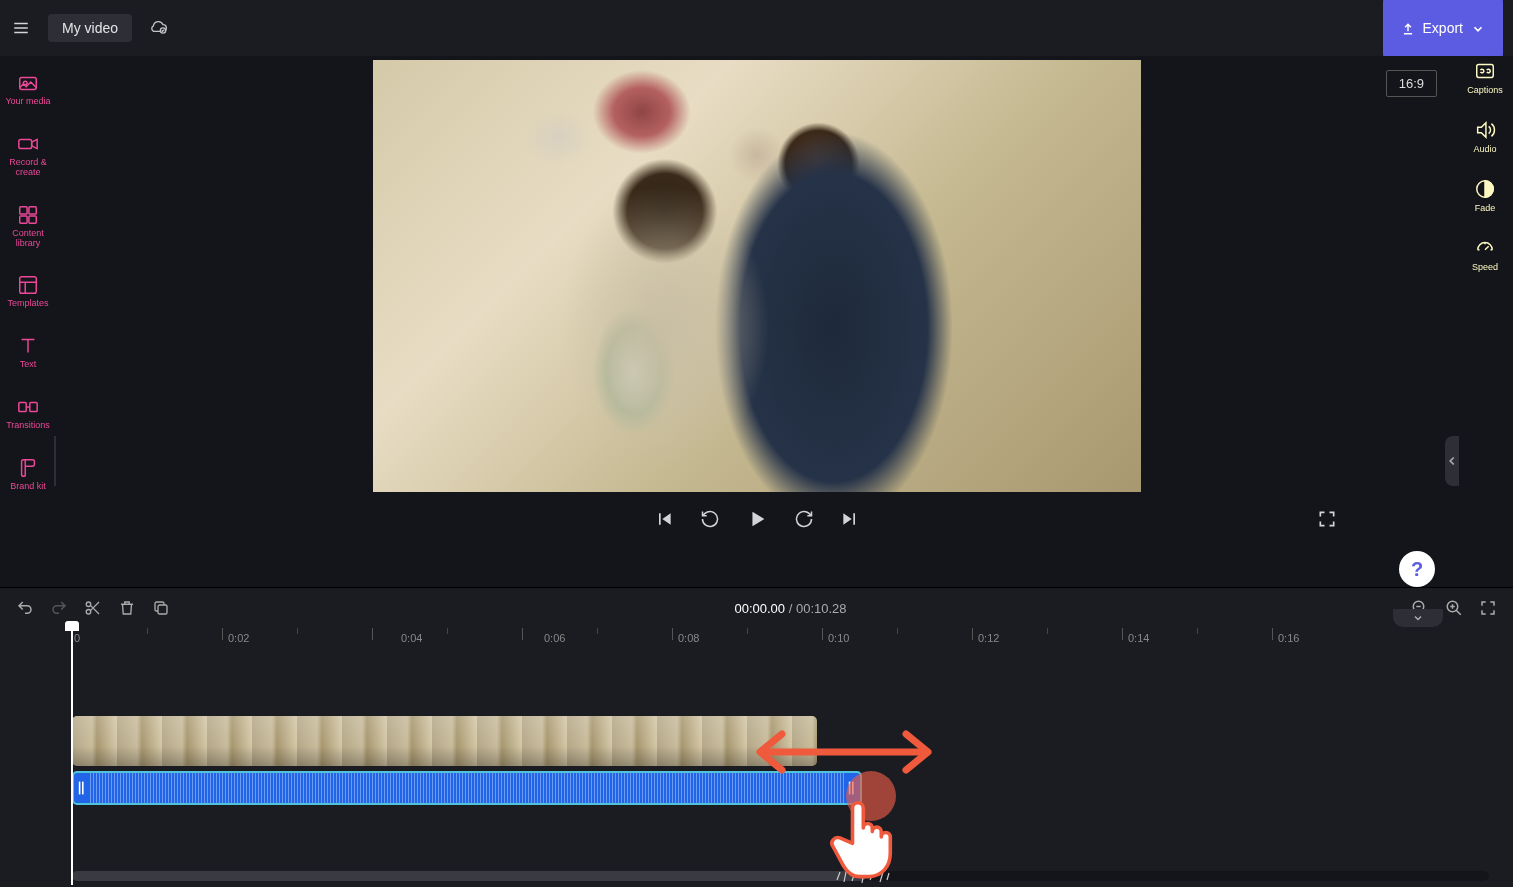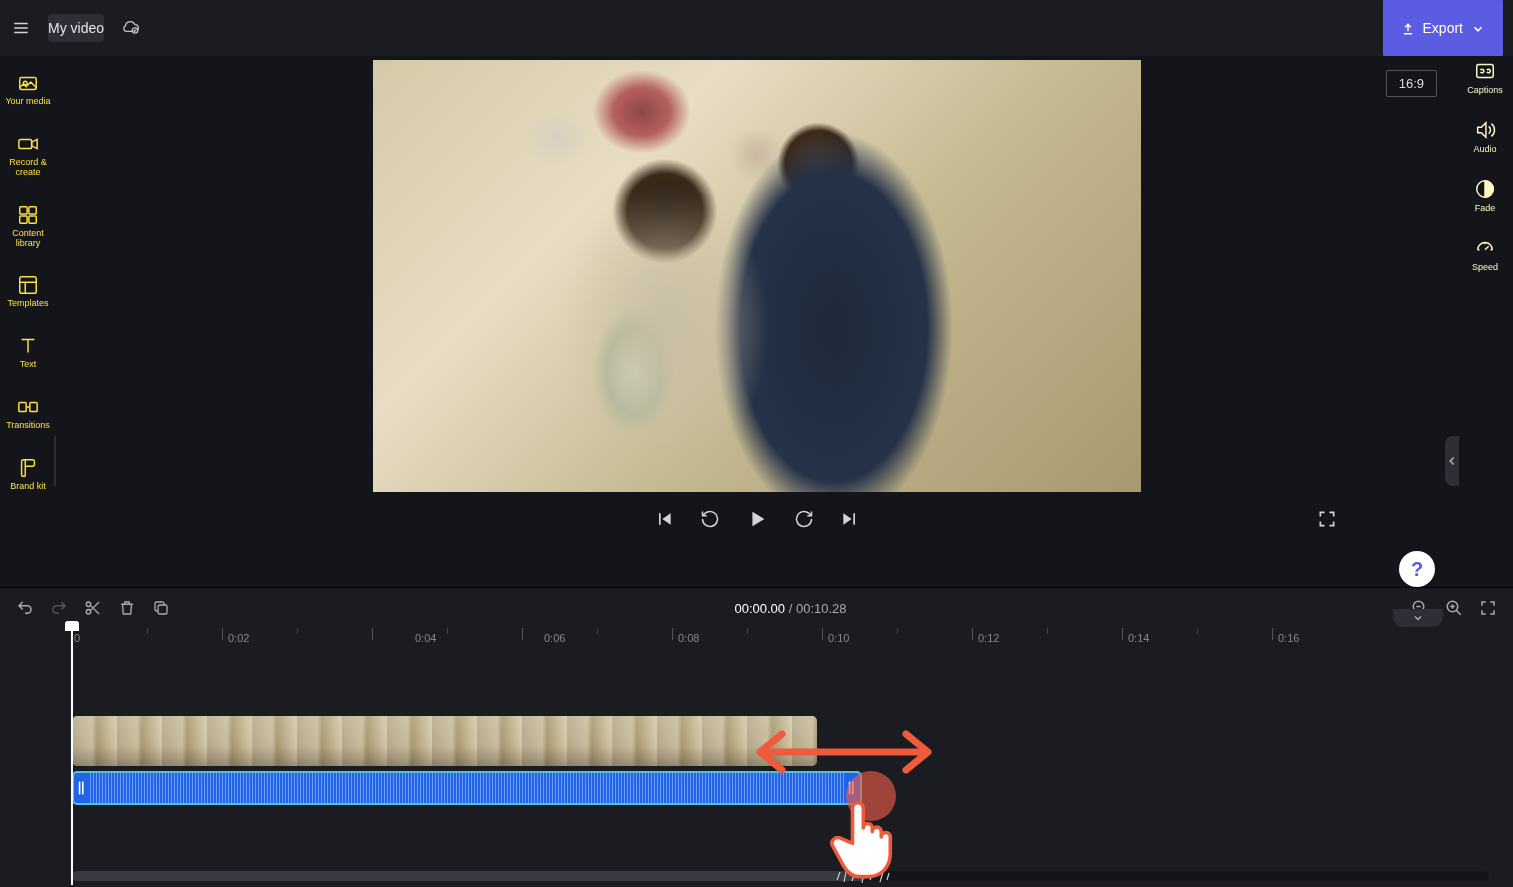--- a/index.html
+++ b/index.html
@@ -3,32 +3,32 @@
 <meta charset="utf-8">
 <style>
   * { margin: 0; padding: 0; box-sizing: border-box; font-family: 'Segoe UI', sans-serif; }
   body { background: #14151a; color: #e4e4e7; width: 1513px; height: 887px; overflow: hidden; display: flex; flex-direction: column; }
 
   
   .topbar { height: 56px; display: flex; align-items: center; justify-content: space-between; padding: 0 10px; background: #1b1c22; }
   .topbar-left { display: flex; align-items: center; gap: 16px; }
   .hamburger { width: 22px; height: 18px; color: #d4d4d8; cursor: pointer; }
   .hamburger svg { width: 100%; height: 100%; }
-  .title-pill { background: #2d2e36; padding: 6px 0; border-radius: 4px; font-size: 14px; }
+  .title-pill { background: #2d2e36; padding: 6px 14px; border-radius: 4px; font-size: 14px; }
   .cloud-icon { width: 20px; height: 20px; color: #c4c4c8; }
   .export-btn { background: #5b5ce2; color: white; padding: 22px 18px; border-radius: 4px; font-size: 14px; display: flex; align-items: flex-end; gap: 8px; cursor: pointer; border: none; }
   .export-btn svg { width: 14px; height: 14px; }
   .chev-down { width: 10px; height: 10px; }
 
   
   .main-area { flex: 1; display: flex; min-height: 0; }
 
   
   .left-sidebar { width: 56px; background: #14151a; display: flex; flex-direction: column; align-items: center; padding-top: 12px; gap: 18px; position: relative; }
-  .side-item { display: flex; flex-direction: column; align-items: center; gap: 3px; cursor: pointer; color: #fde047; padding: 4px 0; width: 100%; }
+  .side-item { display: flex; flex-direction: column; align-items: center; gap: 3px; cursor: pointer; color: #ec4899; padding: 4px 0; width: 100%; }
   .side-item svg { width: 22px; height: 22px; }
   .side-item span { font-size: 9px; text-align: center; line-height: 1.1; }
   .side-toggle { position: absolute; right: -12px; top: 380px; width: 14px; height: 50px; background: #2d2e36; border-radius: 0 8px 8px 0; display: flex; align-items: center; justify-content: center; cursor: pointer; }
   .side-toggle svg { width: 10px; height: 10px; color: #aaa; }
 
   
   .right-sidebar { width: 56px; background: #14151a; display: flex; flex-direction: column; align-items: center; padding-top: 4px; gap: 24px; position: relative; }
   .right-item { display: flex; flex-direction: column; align-items: center; gap: 3px; cursor: pointer; color: #fef9c3; }
   .right-item svg { width: 22px; height: 22px; }
   .right-item span { font-size: 9px; }
@@ -310,21 +310,21 @@
 
   <div class="ruler">
     <div class="playhead"></div>
     <span class="tick-label" style="left:10px">0</span>
 
   <div class="tick-minor" style="left: 83px;"></div>
       <div class="tick-major" style="left: 158px;"></div>
       <span class="tick-label" style="left: 164px;">0:02</span>
       <div class="tick-minor" style="left: 233px;"></div>
       <div class="tick-major" style="left: 308px;"></div>
-      <span class="tick-label" style="left: 328px; padding-left: 23px;">0:04</span>
+      <span class="tick-label" style="left: 314px; padding-left: 23px;">0:04</span>
       <div class="tick-minor" style="left: 383px;"></div>
       <div class="tick-major" style="left: 458px;"></div>
       <span class="tick-label" style="left: 464px; padding-left: 16px;">0:06</span>
       <div class="tick-minor" style="left: 533px;"></div>
       <div class="tick-major" style="left: 608px;"></div>
       <span class="tick-label" style="left: 614px;">0:08</span>
       <div class="tick-minor" style="left: 683px;"></div>
       <div class="tick-major" style="left: 758px;"></div>
       <span class="tick-label" style="left: 764px;">0:10</span>
       <div class="tick-minor" style="left: 833px;"></div>

